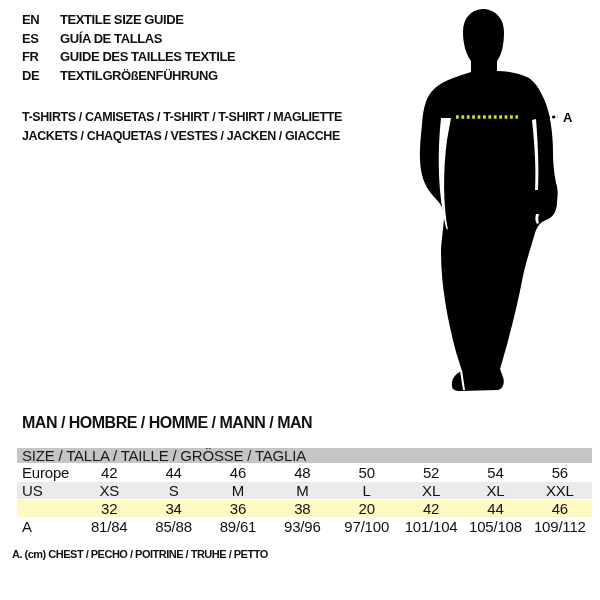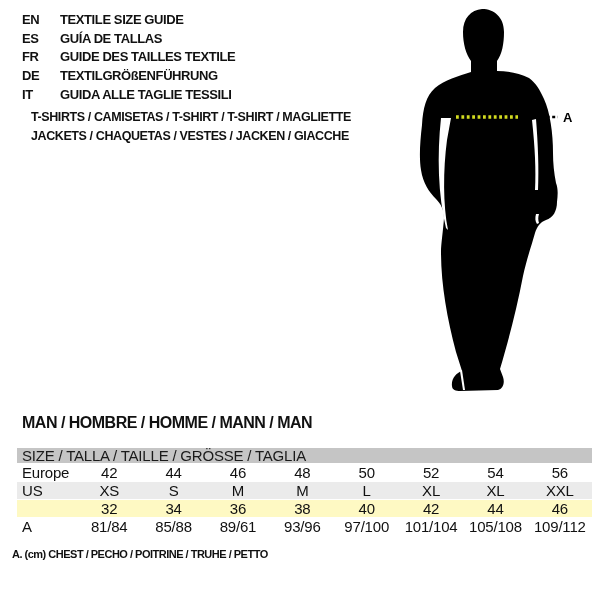--- a/index.html
+++ b/index.html
@@ -5,21 +5,21 @@
   html,body{margin:0;padding:0;background:#fff;}
   .canvas{
     position:relative;width:600px;height:600px;background:#fff;overflow:hidden;
     font-family:"Liberation Sans","DejaVu Sans",sans-serif;color:#111;padding-left:24px;
   }
   
   .lang-block{position:absolute;top:11px;left:22px;}
   .lang-row{display:flex;line-height:18.7px;font-size:13px;font-weight:700;letter-spacing:-0.4px;}
   .lang-code{width:38px;flex:0 0 38px;}
   
-  .category-block{position:absolute;top:108px;left:31px;font-size:12.5px;font-weight:700;letter-spacing:-0.4px;line-height:19px;}
+  .category-block{position:absolute;top:108px;left:22px;font-size:12.5px;font-weight:700;letter-spacing:-0.4px;line-height:19px;}
   
   .figure-svg{position:absolute;left:400px;top:0;width:200px;height:400px;}
   
   .section-title{position:absolute;top:414px;left:22px;font-size:16px;font-weight:700;letter-spacing:-0.5px;}
   
   .size-table{position:absolute;top:448px;left:17px;width:575px;font-size:15px;letter-spacing:-0.2px;}
   .t-header{height:15px;line-height:15px;background:#c5c5c5;padding-left:5px;font-weight:400;color:#1a1a1a;}
   .t-row{display:grid;grid-template-columns:60px repeat(8,1fr);height:18px;align-items:center;background:#fff;box-shadow:inset 0 1px 0 #fff;}
   .t-row.shaded{background:#ebebeb;}
   .t-row .row-label{padding-left:5px;text-align:left;}
@@ -41,24 +41,20 @@
       <span class="lang-code">ES</span>
       <span class="lang-label">GUÍA DE TALLAS</span>
     </div>
     <div class="lang-row">
       <span class="lang-code">FR</span>
       <span class="lang-label">GUIDE DES TAILLES TEXTILE</span>
     </div>
     <div class="lang-row">
       <span class="lang-code">DE</span>
       <span class="lang-label">TEXTILGRÖßENFÜHRUNG</span>
-    </div>
-    <div class="lang-row">
-      <span class="lang-code">IT</span>
-      <span class="lang-label">GUIDA ALLE TAGLIE TESSILI</span>
     </div>
   </div>
 
   <div class="category-block">
     <div>T-SHIRTS / CAMISETAS / T-SHIRT / T-SHIRT / MAGLIETTE</div>
     <div>JACKETS / CHAQUETAS / VESTES / JACKEN / GIACCHE</div>
   </div>
 
   <svg class="figure-svg" viewBox="400 0 200 400">
     <path fill="#000" d="
@@ -132,21 +128,21 @@
           <span class="cell">XL</span>
           <span class="cell">XL</span>
           <span class="cell">XXL</span>
         </div>
         <div class="t-row shaded" style="background: #fef9c3;">
           <span class="row-label"></span>
           <span class="cell">32</span>
           <span class="cell">34</span>
           <span class="cell">36</span>
           <span class="cell">38</span>
-          <span class="cell">40</span>
+          <span class="cell">20</span>
           <span class="cell">42</span>
           <span class="cell">44</span>
           <span class="cell">46</span>
         </div>
         <div class="t-row">
           <span class="row-label">A</span>
           <span class="cell">81/84</span>
           <span class="cell">85/88</span>
           <span class="cell">89/61</span>
           <span class="cell">93/96</span>

